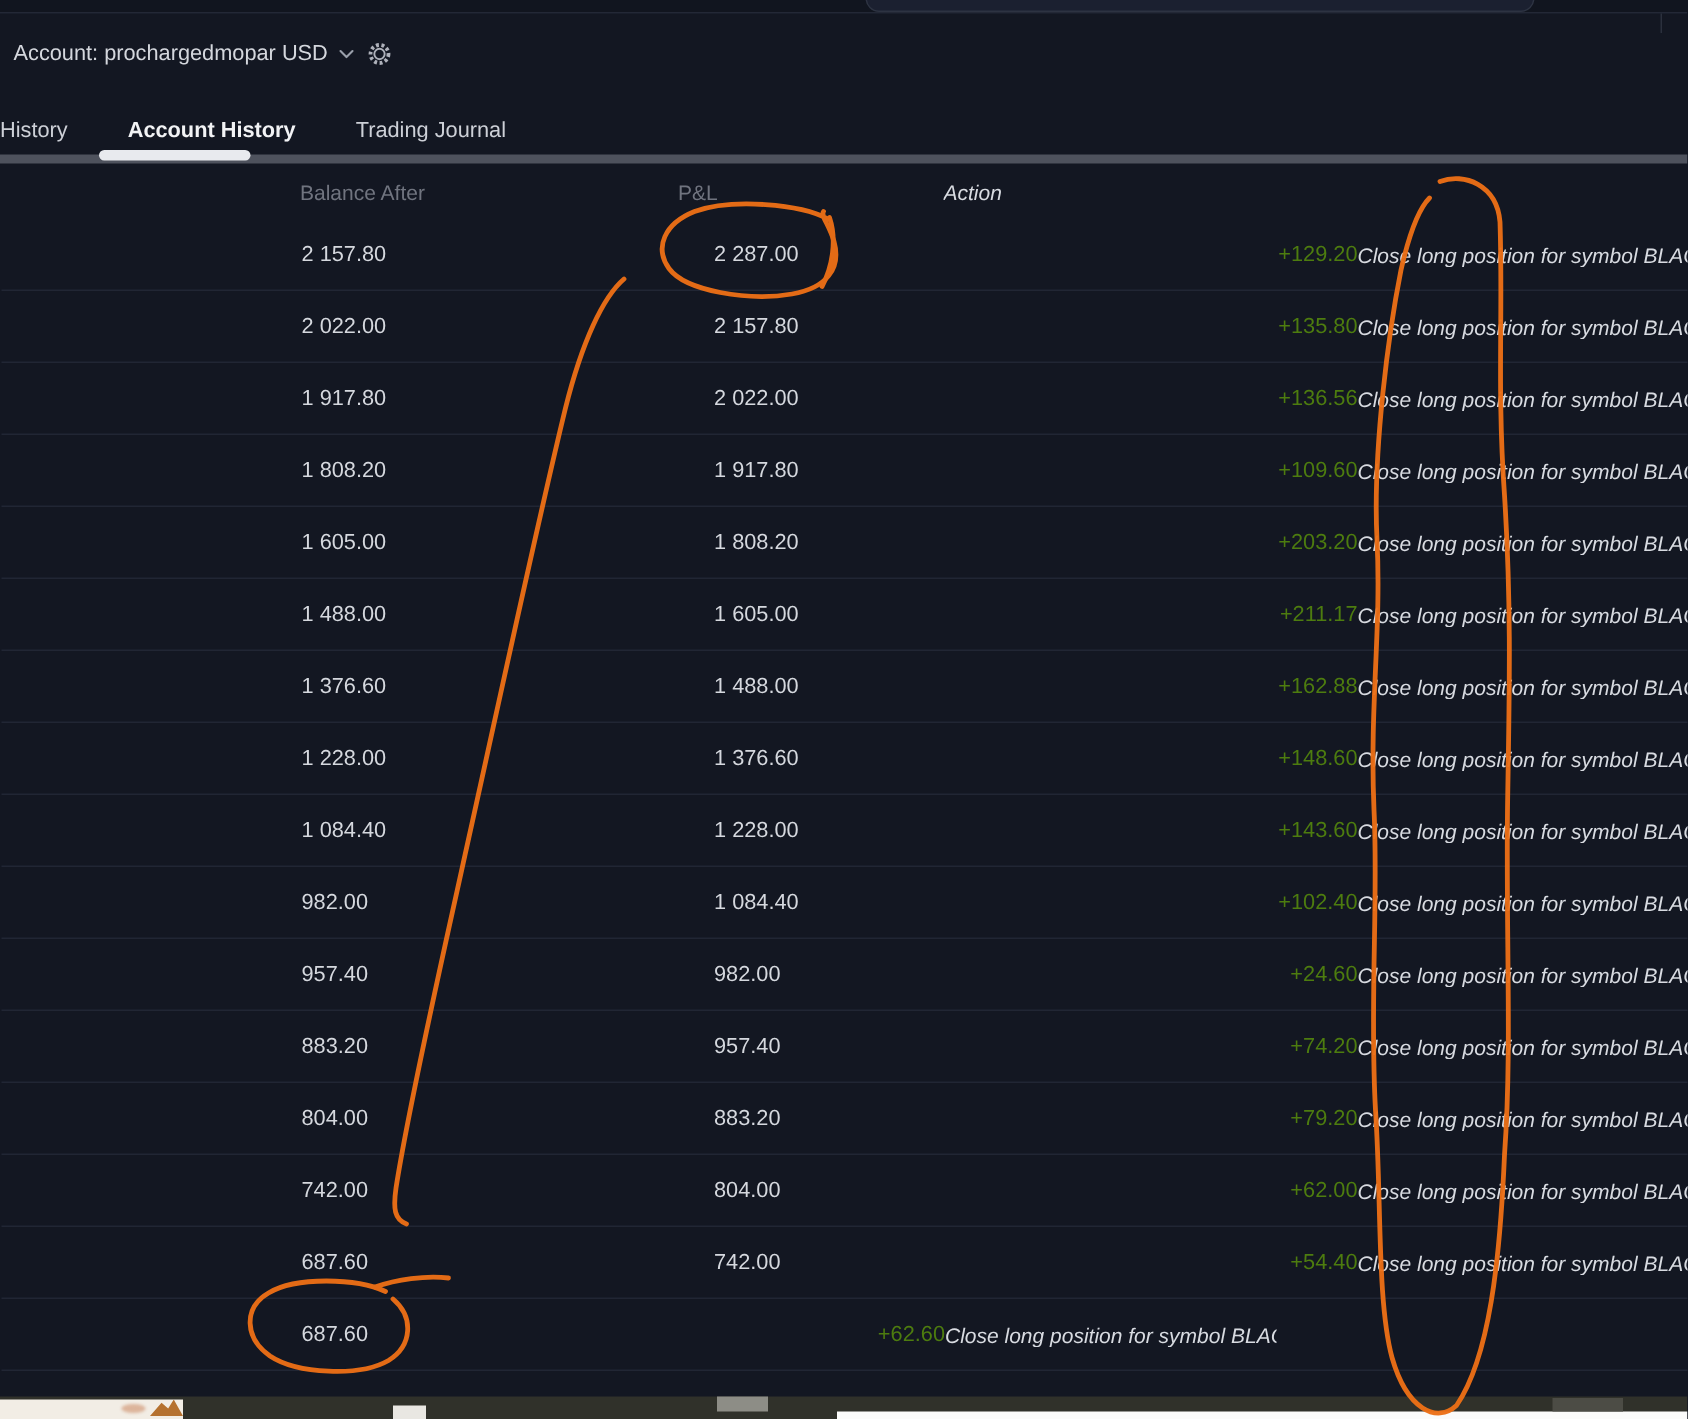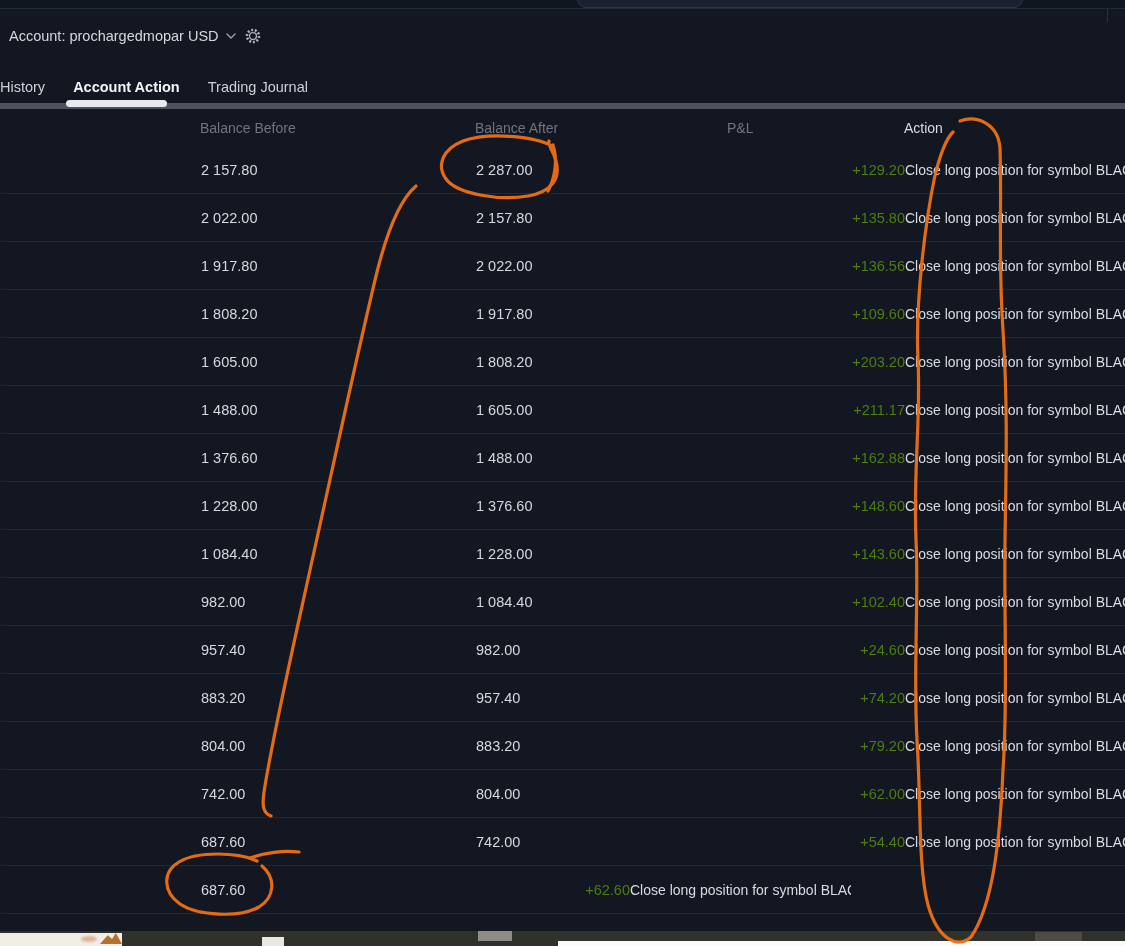--- a/index.html
+++ b/index.html
@@ -13,35 +13,35 @@
   .top-edge{position:absolute;top:0;left:0;width:1125px;height:9px;background:#11151f;border-bottom:1px solid #232836;box-sizing:border-box;}
   .top-popup-sliver{position:absolute;top:-3px;left:577px;width:446px;height:11px;background:#1b2030;border:1px solid #2d3342;border-radius:0 0 9px 9px;box-sizing:border-box;}
   .top-tick{position:absolute;top:9px;left:1107px;width:1px;height:13px;background:#2b303d;}
 
   
   .account-bar{position:absolute;top:20px;left:0;width:1125px;height:32px;display:flex;align-items:center;}
   .account-selector{display:flex;align-items:center;gap:7px;margin-left:9px;color:#d4d7dd;font-size:14.5px;cursor:pointer;}
   .gear-btn{position:absolute;left:244px;top:7px;width:18px;height:18px;display:flex;align-items:center;justify-content:center;cursor:pointer;}
 
   
-  .tabs{position:absolute;top:72px;left:0;display:flex;gap:28px;height:30px;align-items:center;font-size:14.5px;color:#cdd0d7;}
+  .tabs{position:absolute;top:72px;left:0;display:flex;gap:40px;height:30px;align-items:center;font-size:14.5px;color:#cdd0d7;}
   .tab{white-space:nowrap;cursor:pointer;}
   .tab.active{color:#f2f3f5;font-weight:700;}
   .hscrollbar{position:absolute;top:103px;left:0;width:1125px;height:6px;background:#4e525d;}
   .tab-underline{position:absolute;top:100px;left:66px;width:101px;height:7px;background:#e8eaee;border-radius:4px;}
 
   
   .table-header{position:absolute;top:110px;left:0;width:1125px;height:36px;display:flex;align-items:center;color:#70747f;font-size:14px;}
   .rows{position:absolute;top:146px;left:1px;width:1125px;}
   .row{display:flex;align-items:center;height:48px;box-sizing:border-box;border-bottom:1px solid #212634;font-size:14.5px;color:#d5d8de;}
   .c1{width:200px;flex:none;}
   .c2{width:275px;flex:none;}
   .c3{width:252px;flex:none;}
   .c4{width:177px;flex:none;}
-  .c5{width:221px;flex:none;overflow:hidden;white-space:nowrap;font-size:14px;color:#d8dbe1;}
+  .c5{width:221px;flex:none;overflow:hidden;white-space:nowrap;font-size:14px;color:#d8dbe1;font-style:italic;}
   .pnl{color:#4d7c0f;text-align:right;}
 
   
   .strip-olive{position:absolute;top:931px;left:0;width:1125px;height:15px;background:#30312a;}
   .strip-white{position:absolute;top:941px;left:558px;width:567px;height:5px;background:#fbfbfa;}
   .strip-cream{position:absolute;top:933px;left:0;width:122px;height:13px;background:#f2ede5;}
   .icon-mountain{position:absolute;top:933px;left:100px;width:22px;height:11px;background:#b5712f;clip-path:polygon(0 100%,35% 20%,55% 55%,72% 0,100% 100%);}
   .icon-smudge{position:absolute;top:936px;left:81px;width:16px;height:6px;background:#dcb49b;border-radius:50%;filter:blur(1px);}
   .patch-white2{position:absolute;top:937px;left:262px;width:22px;height:9px;background:#e9e7e2;}
   .patch-gray{position:absolute;top:931px;left:478px;width:34px;height:10px;background:#8d8d86;}
@@ -67,29 +67,28 @@
   <div class="gear-btn">
     <svg width="18" height="18" viewBox="0 0 24 24">
       <circle cx="12" cy="12" r="8" fill="none" stroke="#aeb1ba" stroke-width="3.4" stroke-dasharray="2.6 2.3"></circle>
       <circle cx="12" cy="12" r="4.6" fill="#131722" stroke="#aeb1ba" stroke-width="1.7"></circle>
     </svg>
   </div>
 </div>
 
 <div class="tabs">
   <div class="tab">History</div>
-  <div class="tab active">Account Action</div>
+  <div class="tab active">Account History</div>
   <div class="tab">Trading Journal</div>
 </div>
 <div class="hscrollbar"></div>
 <div class="tab-underline"></div>
 
 <div class="table-header">
   <div class="c1"></div>
-  <div class="c2">Balance Before</div>
   <div class="c3">Balance After</div>
   <div class="c4">P&amp;L</div>
   <div class="c5">Action</div>
 </div>
 
 <div class="rows" id="rows-container">
     <div class="row">
       <div class="c1"></div>
       <div class="c2">2 157.80</div>
       <div class="c3">2 287.00</div>

